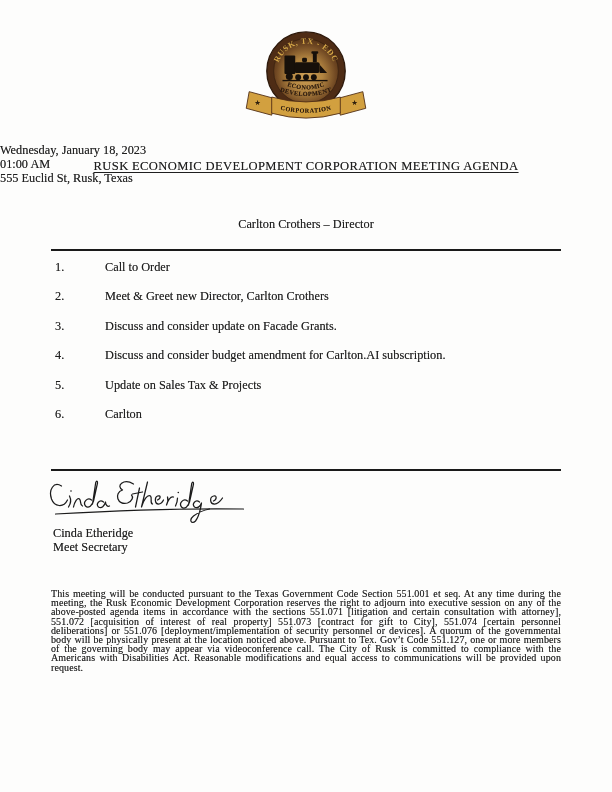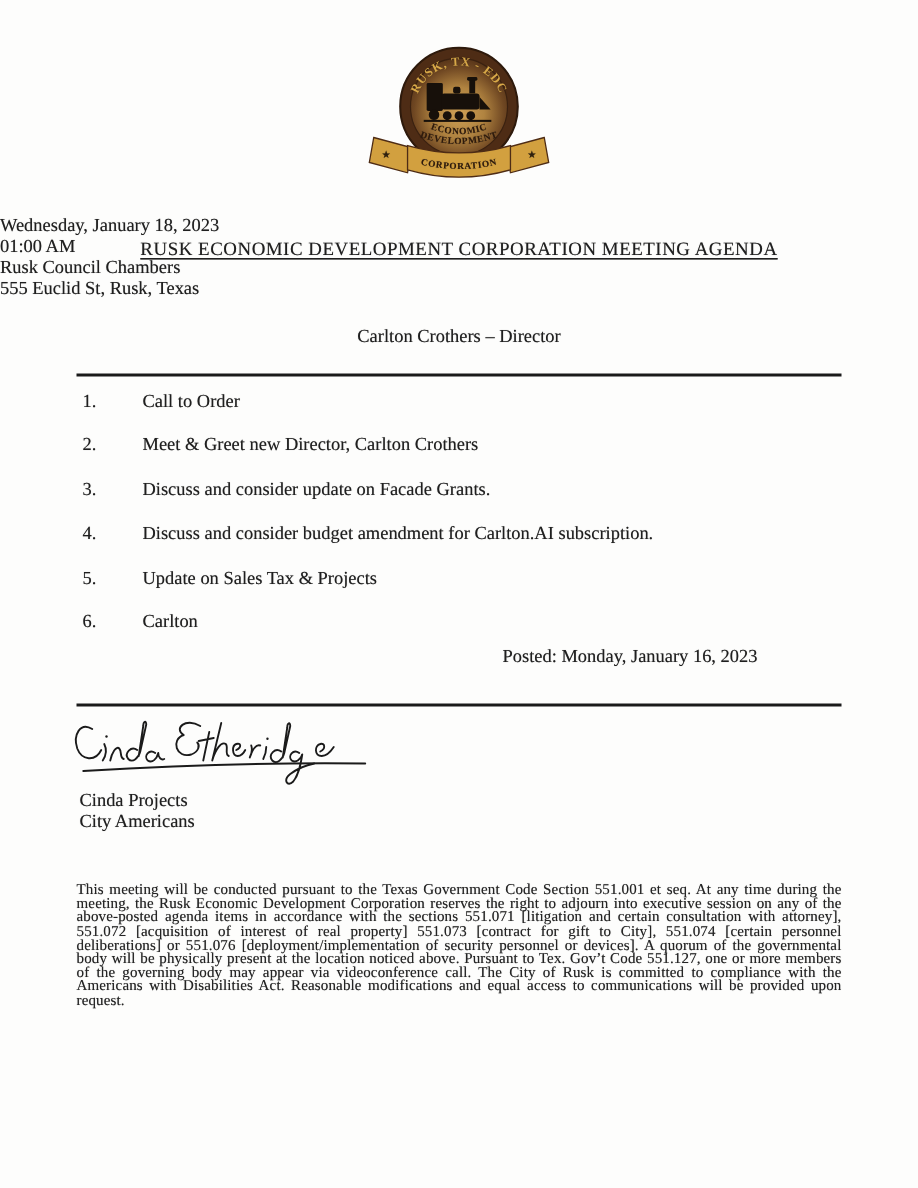--- a/index.html
+++ b/index.html
@@ -81,21 +81,21 @@
   }
   .agenda-item {
     display: flex;
     margin-bottom: 16.4px;
     line-height: 13px;
   }
   .agenda-num {
     width: 40px;
     flex: 0 0 40px;
   }
-  .agenda-text { flex: 1; }
+  .agenda-text { flex: 1; margin-left: 10px; }
 
   .posted-block {
     position: absolute;
     top: 430px;
     left: 335px;
     font-size: 12.3px;
     line-height: 14px;
   }
   .posted-indent { padding-left: 39px; }
 
@@ -186,21 +186,20 @@
       <text x="12.5" y="81" font-size="7" fill="#30200d" text-anchor="middle">★</text>
       <text x="111.5" y="81" font-size="7" fill="#30200d" text-anchor="middle">★</text>
     </svg>
   </div>
 
   <div class="doc-title">RUSK ECONOMIC DEVELOPMENT CORPORATION MEETING AGENDA</div>
 
   <div class="meeting-info">
     <div>Wednesday, January 18, 2023</div>
     <div>01:00 AM</div>
-    <div>Rusk Council Chambers</div>
     <div>555 Euclid St, Rusk, Texas</div>
   </div>
   <div class="director-line">Carlton Crothers – Director</div>
 
   <div class="divider divider-top"></div>
 
   <div class="agenda-list">
     <div class="agenda-item">
       <span class="agenda-num">1.</span>
       <span class="agenda-text">Call to Order</span>
@@ -221,21 +220,20 @@
       <span class="agenda-num">5.</span>
       <span class="agenda-text">Update on Sales Tax &amp; Projects</span>
     </div>
     <div class="agenda-item">
       <span class="agenda-num">6.</span>
       <span class="agenda-text">Carlton</span>
     </div>
   </div>
 
   <div class="posted-block">
-    <div><span>Posted:</span> <span>Monday, January 16, 2023</span></div>
   </div>
 
   <div class="divider divider-bottom"></div>
 
   <div class="signature-wrap">
     <svg viewBox="0 0 205 54" width="206" height="54">
       <g fill="none" stroke="#1b1b1b" stroke-width="1.25" stroke-linecap="round" stroke-linejoin="round">
         <path d="M14,10 C6,5 1,14 4,23 C7,31 16,32 20,24"></path>
         <path d="M22,20 C24,24 23,28 21,31"></path>
         <path d="M26,31 C27,26 30,21 32,23 C34,25 32,29 35,30"></path>
@@ -253,19 +251,19 @@
         <path d="M8,38 C60,35 130,32 196,33"></path>
       </g>
       <g fill="#1b1b1b">
         <circle cx="23.5" cy="15" r="0.8"></circle>
         <circle cx="130.8" cy="16.5" r="0.8"></circle>
       </g>
     </svg>
   </div>
 
   <div class="signer-block">
-    <div>Cinda Projects</div>
-    <div>City Americans</div>
+    <div>Cinda Etheridge</div>
+    <div>Meet Secretary</div>
   </div>
 
   <div class="legal-block">This meeting will be conducted pursuant to the Texas Government Code Section 551.001 et seq. At any time during the meeting, the Rusk Economic Development Corporation reserves the right to adjourn into executive session on any of the above-posted agenda items in accordance with the sections 551.071 [litigation and certain consultation with attorney], 551.072 [acquisition of interest of real property] 551.073 [contract for gift to City], 551.074 [certain personnel deliberations] or 551.076 [deployment/implementation of security personnel or devices]. A quorum of the governmental body will be physically present at the location noticed above. Pursuant to Tex. Gov’t Code 551.127, one or more members of the governing body may appear via videoconference call. The City of Rusk is committed to compliance with the Americans with Disabilities Act. Reasonable modifications and equal access to communications will be provided upon request.</div>
 
 </div>
 
 </body></html>

